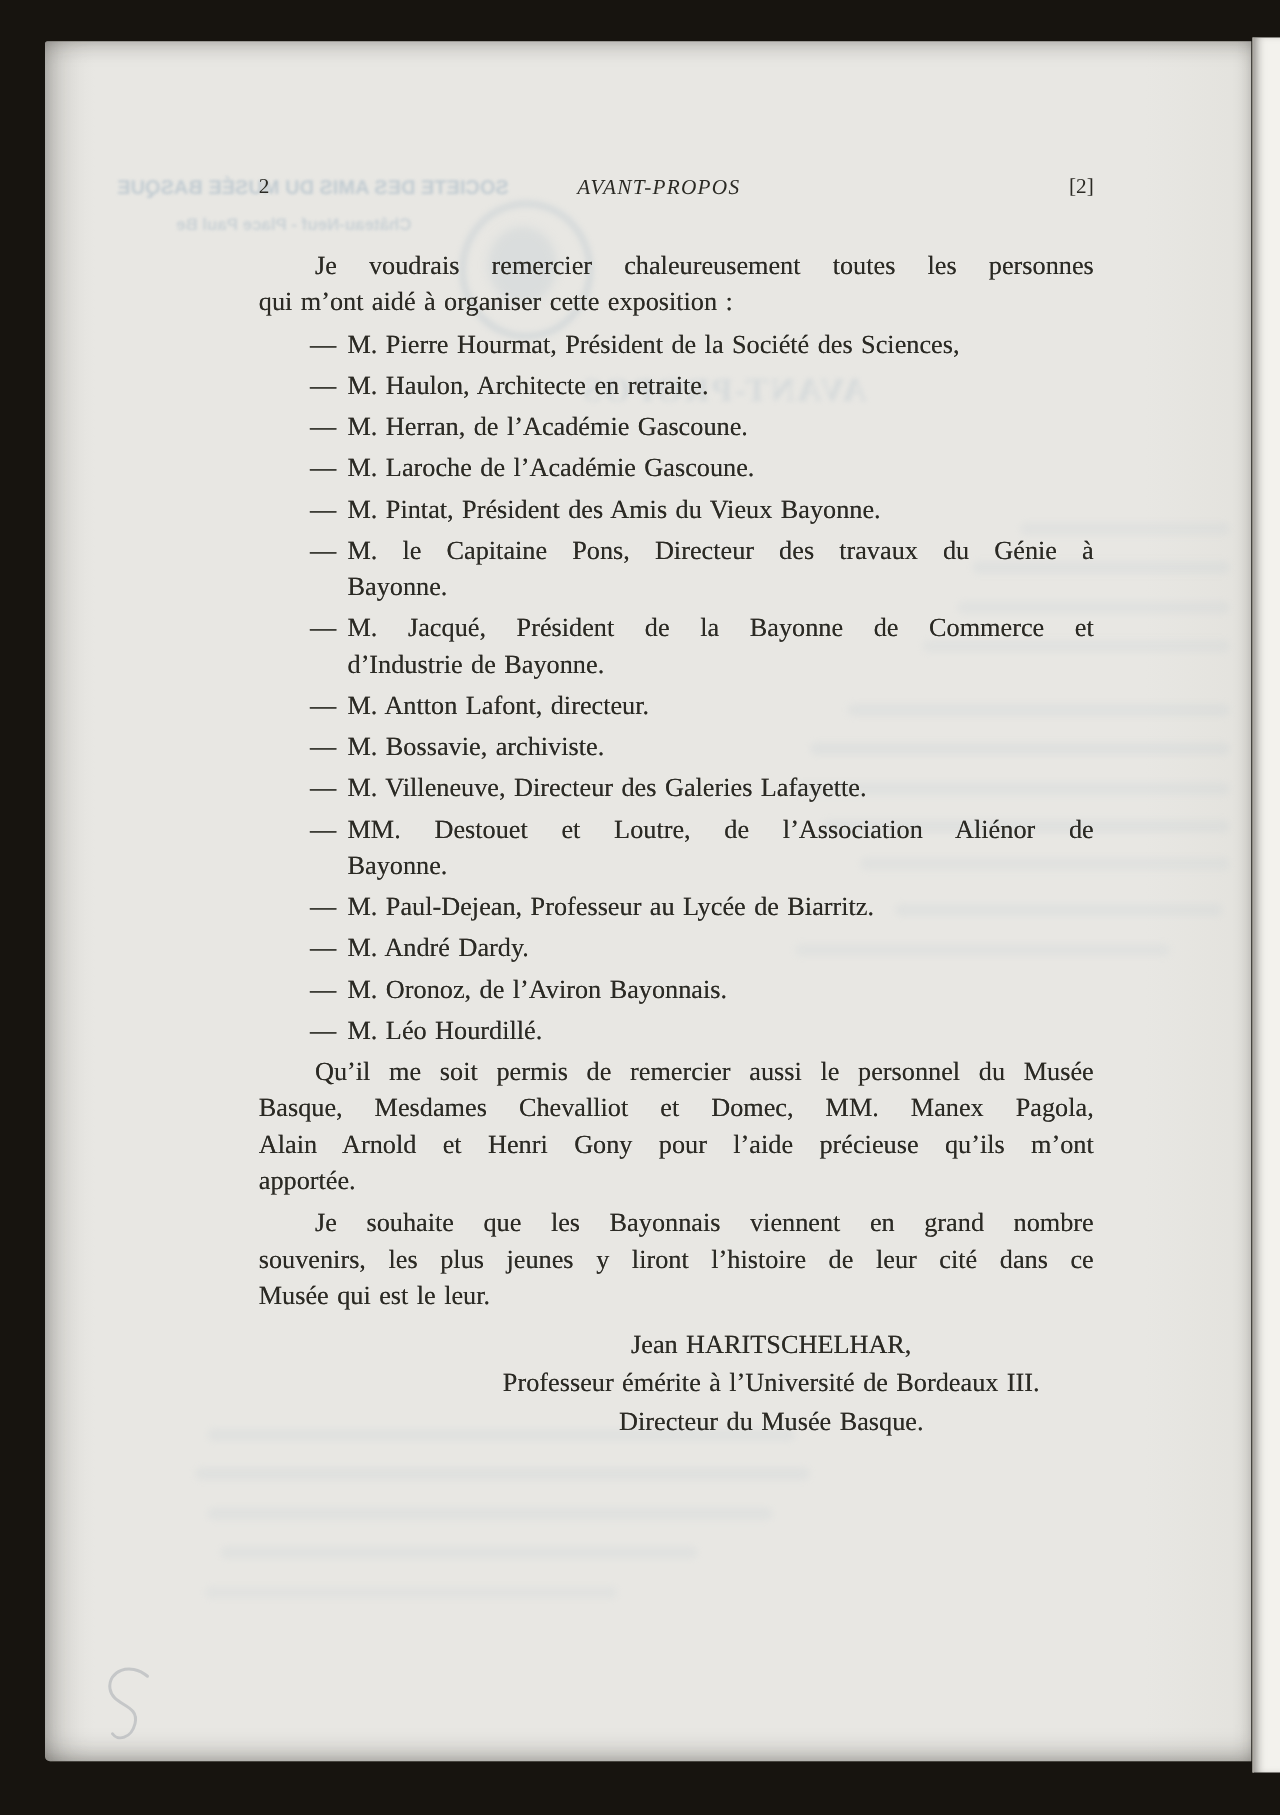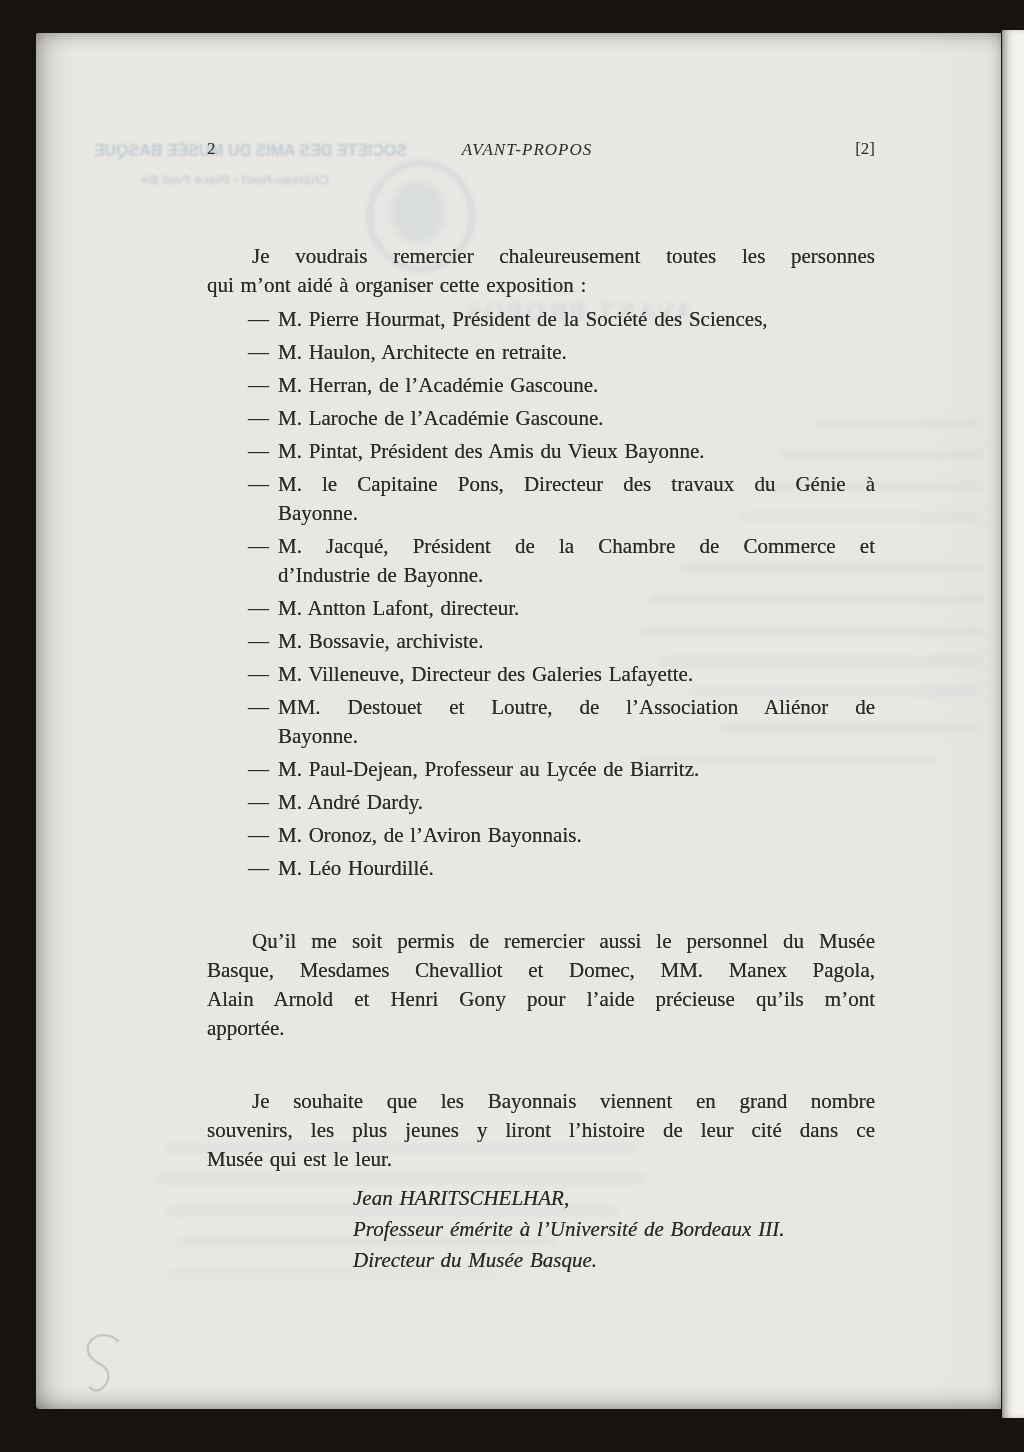--- a/index.html
+++ b/index.html
@@ -43,25 +43,25 @@
   .header .bracket{ position: absolute; right: 0; top: 0; }
   
   .column {
     position: absolute; left: 171px; top: 165px; width: 668px;
     color: var(--ink); font-size: 21px; word-spacing: 1.5px;
     text-shadow: 0 0 .5px rgba(43,42,36,.75);
   }
   .block > div { line-height: 29px; text-align: justify; text-align-last: justify; }
   .block > div:last-child { text-align-last: left; font-family: Liberation Serif, serif; }
   .para > div:first-child { text-indent: 45px; }
-  .para { margin-bottom: 5px; margin-top: 44px; }
+  .para { margin-bottom: 5px; }
   .list { margin-bottom: 2px; }
   .item { position: relative; padding-left: 71px; margin-bottom: 4px; }
   .item .dash { position: absolute; left: 41px; top: 0; line-height: 29px; }
-  .signature { margin-left: 146px; width: 528px; margin-top: 9px; font-style: italic; }
+  .signature { margin-left: 146px; width: 528px; text-align: center; margin-top: 9px; }
   .signature > div { line-height: 31px; }
   
   .ghost {
     position: absolute; color: var(--ghost); transform: scaleX(-1);
     filter: blur(1.1px); opacity: .78;
     font-family: "Liberation Sans", "DejaVu Sans", sans-serif; font-weight: bold;
     white-space: nowrap; pointer-events: none;
   }
   #ghost-society { left: 79px;  top: 109px; width: 292px; font-size: 16px; text-align: center; }
   #ghost-address { left: 84px;  top: 139px; width: 230px; font-size: 13.5px; opacity: .6; text-align: center; }
@@ -161,21 +161,21 @@
         <div class="item">
           <span class="dash">—</span>
           <div class="block">
               <div>M. le Capitaine Pons, Directeur des travaux du Génie à</div>
               <div>Bayonne.</div>
             </div>
         </div>
         <div class="item">
           <span class="dash">—</span>
           <div class="block">
-              <div>M. Jacqué, Président de la Chambre de Commerce et</div>
+              <div>M. Jacqué, Président de la Bayonne de Commerce et</div>
               <div>d’Industrie de Bayonne.</div>
             </div>
         </div>
         <div class="item">
           <span class="dash">—</span>
           <div class="block">
               <div>M. Antton Lafont, directeur.</div>
             </div>
         </div>
         <div class="item">

